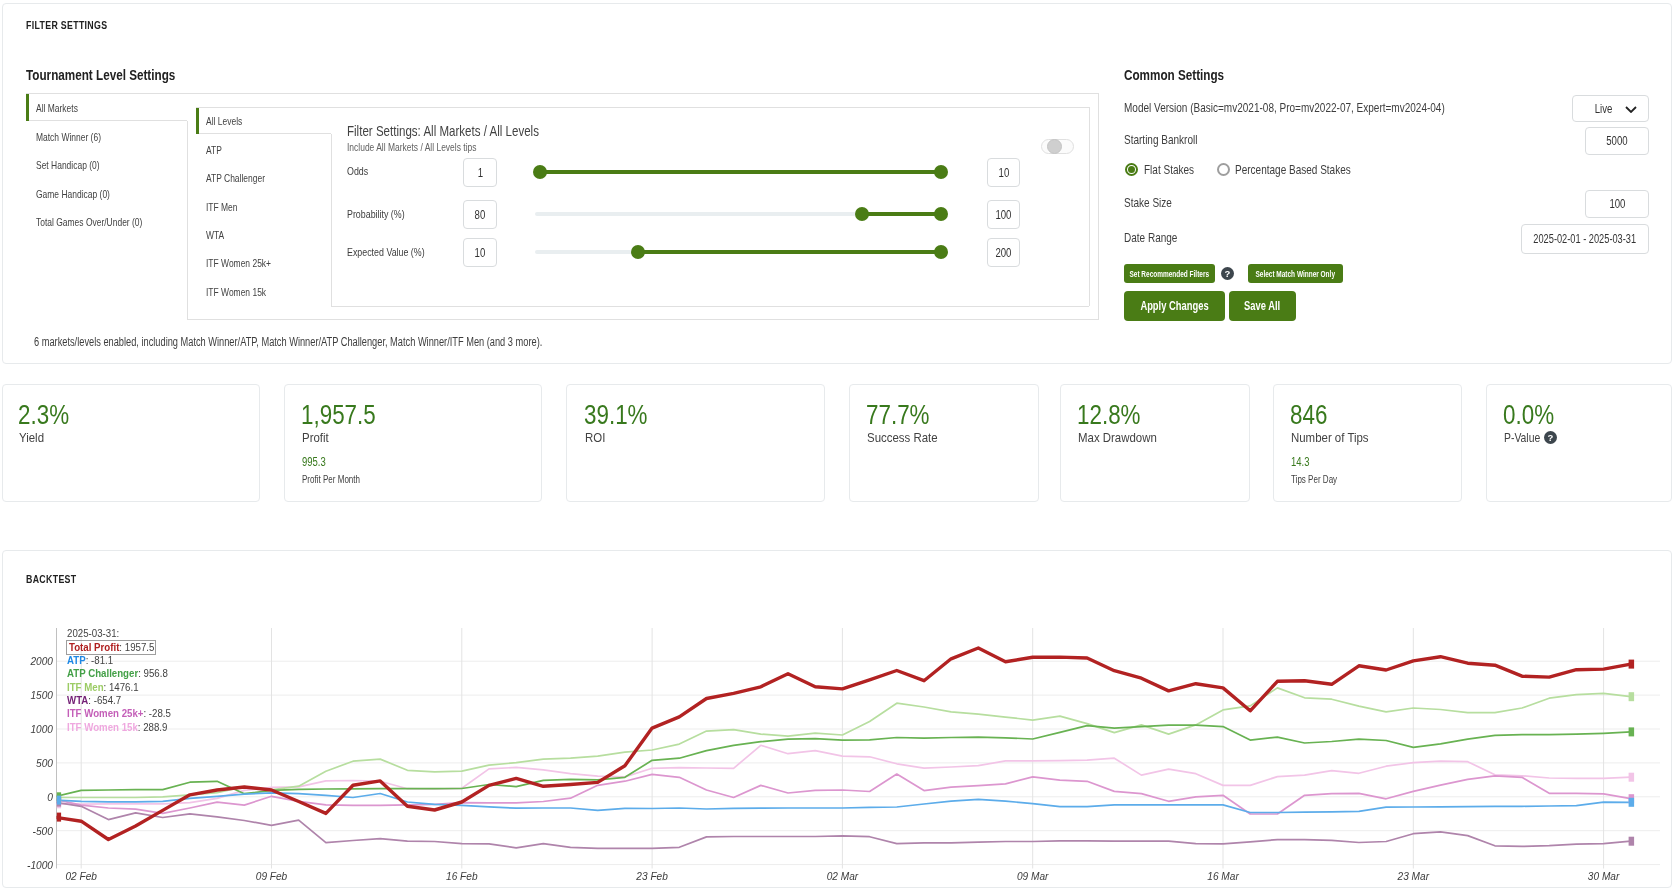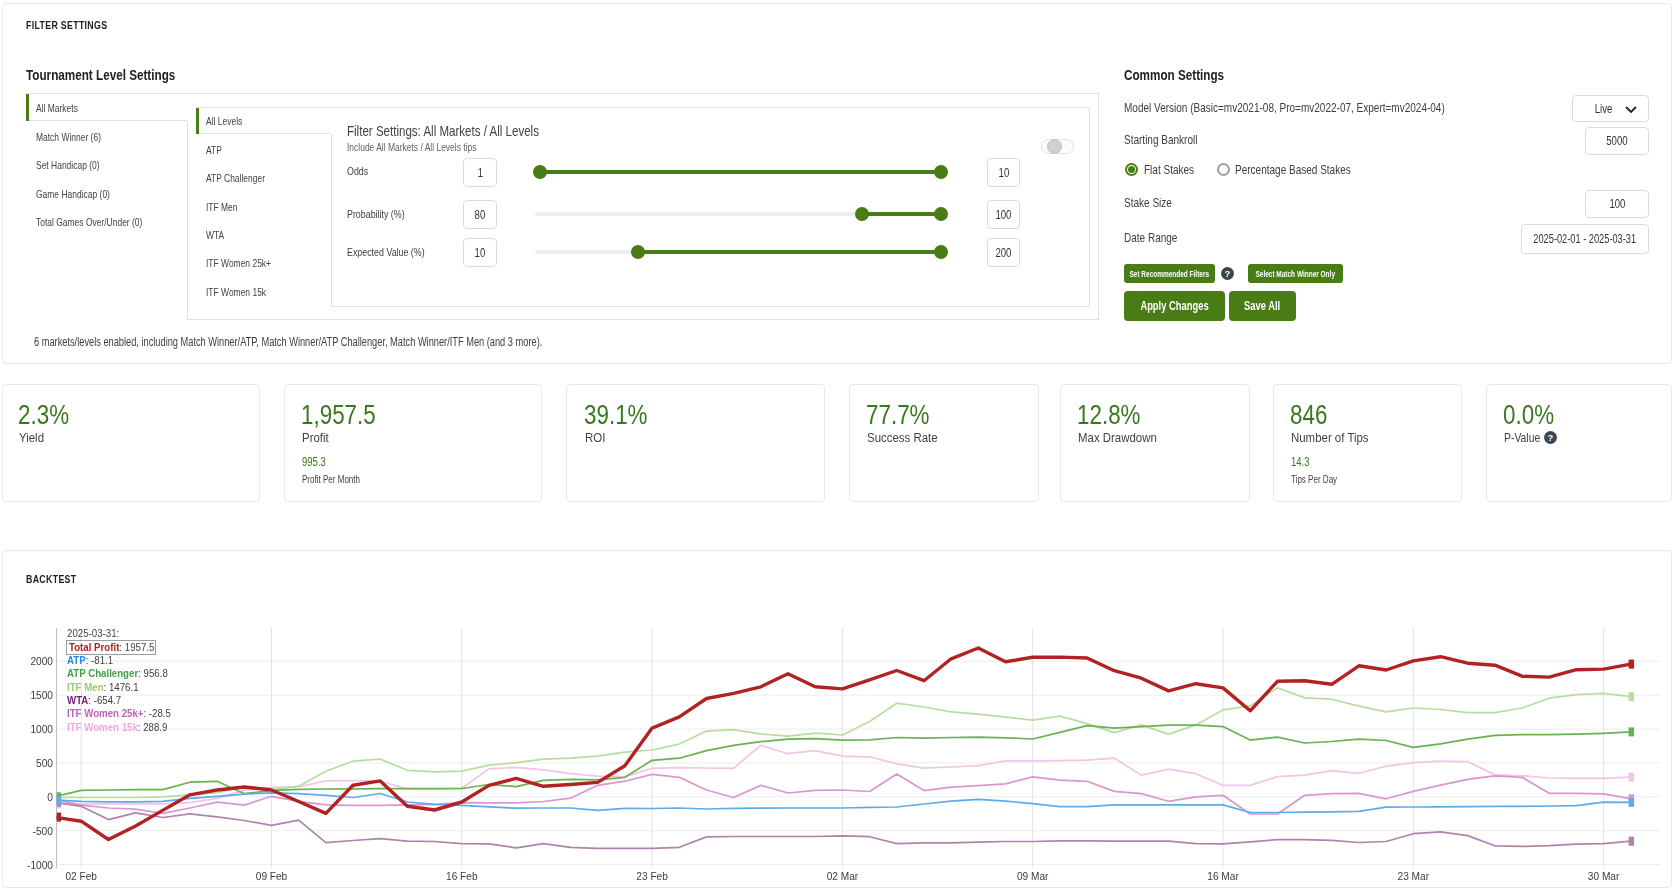--- a/index.html
+++ b/index.html
@@ -172,21 +172,21 @@
 <div class="bignum" style="left:1290px; top:399px;">846</div>
 <div class="cardlbl" style="left:1291px; top:430px;">Number of Tips</div>
 <div class="cx" style="left:1291px; top:455px; font-size:12.5px; color:#38791d; transform:scaleX(.76);">14.3</div>
 <div class="cx" style="left:1291px; top:473px; font-size:11px; color:#424242; transform:scaleX(.73);">Tips Per Day</div>
 
 <div class="card" style="left:1486px; top:384px; width:186px; height:118px;"></div>
 <div class="bignum" style="left:1503px; top:399px;">0.0%</div>
 <div class="cardlbl" style="left:1504px; top:430px; transform:scaleX(.8);">P-Value</div>
 <div class="qmark" style="left:1544px; top:431px; width:13px; height:13px; font-size:9.5px;">?</div>
 
-<div class="card" style="left:2px; top:550px; width:1670px; height:338px;">
+<div class="card" style="left:2px; top:550px; width:1670px; height:338px;font-style:italic;">
 <svg style="position:absolute;left:0;top:0" width="1668" height="336" viewBox="0 0 1668 336">
 <g transform="translate(-3,-551)">
 <line x1="56.5" y1="661.2" x2="1660" y2="661.2" stroke="#ededed" stroke-width="1"></line>
 <line x1="56.5" y1="695.1" x2="1660" y2="695.1" stroke="#ededed" stroke-width="1"></line>
 <line x1="56.5" y1="729.0" x2="1660" y2="729.0" stroke="#ededed" stroke-width="1"></line>
 <line x1="56.5" y1="762.9" x2="1660" y2="762.9" stroke="#ededed" stroke-width="1"></line>
 <line x1="56.5" y1="796.8" x2="1660" y2="796.8" stroke="#ededed" stroke-width="1"></line>
 <line x1="56.5" y1="830.7" x2="1660" y2="830.7" stroke="#ededed" stroke-width="1"></line>
 <line x1="56.5" y1="864.6" x2="1660" y2="864.6" stroke="#ededed" stroke-width="1"></line>
 <line x1="81.2" y1="628" x2="81.2" y2="868.5" stroke="#e3e3e3" stroke-width="1"></line>

